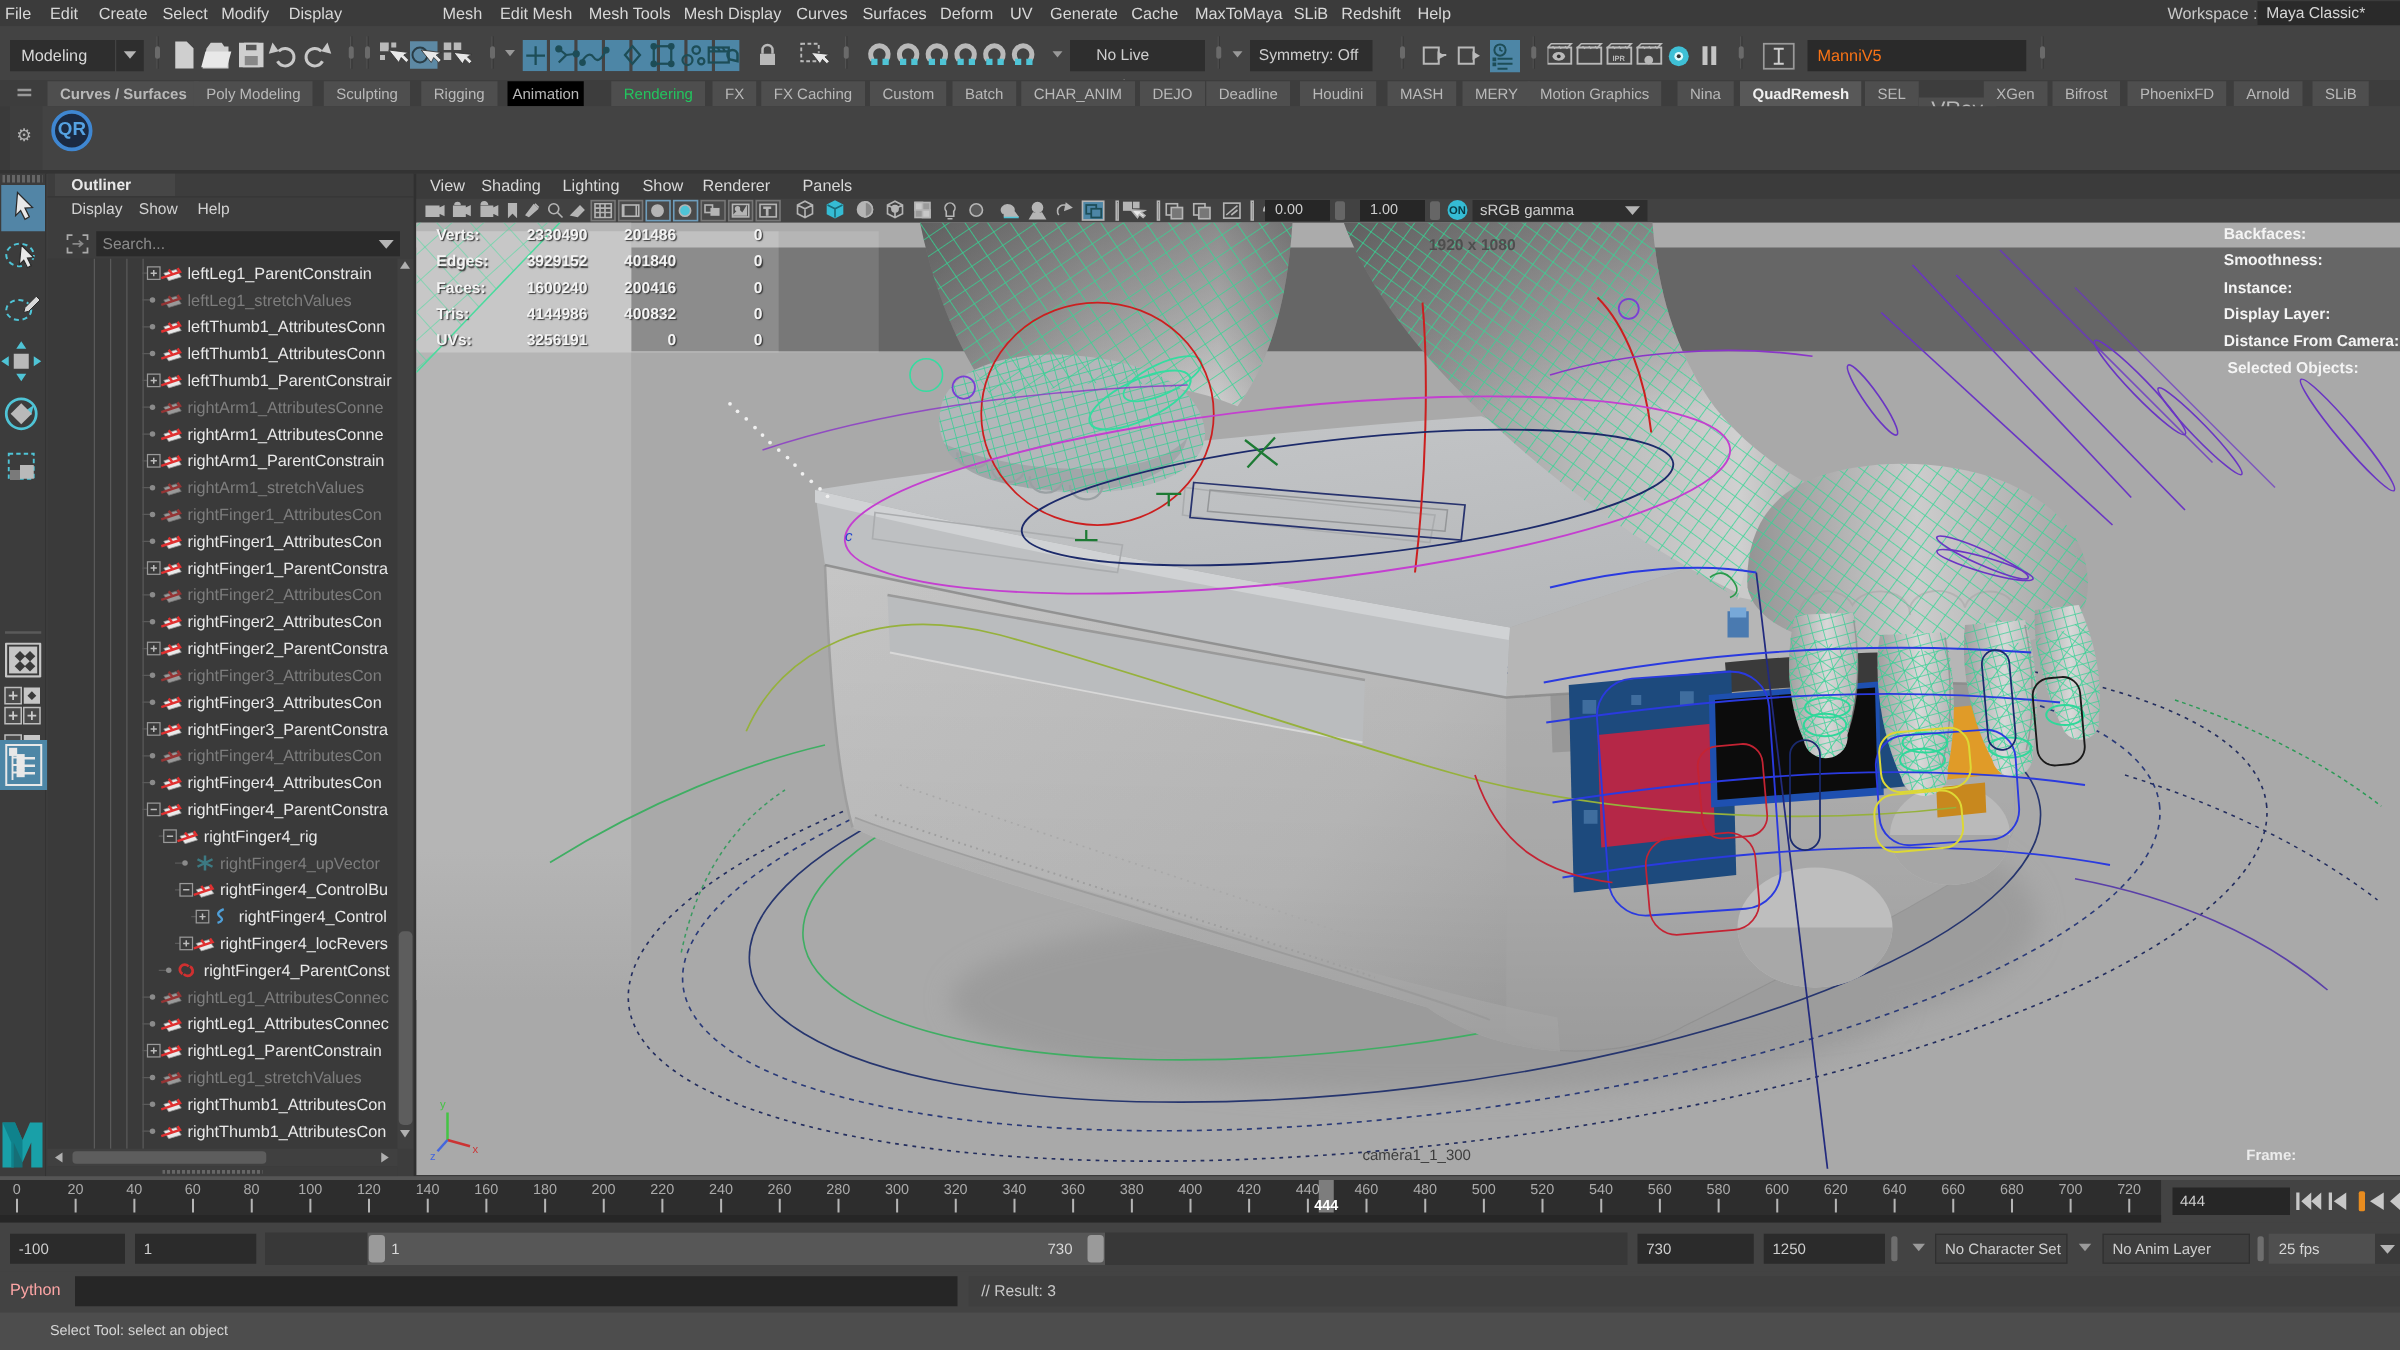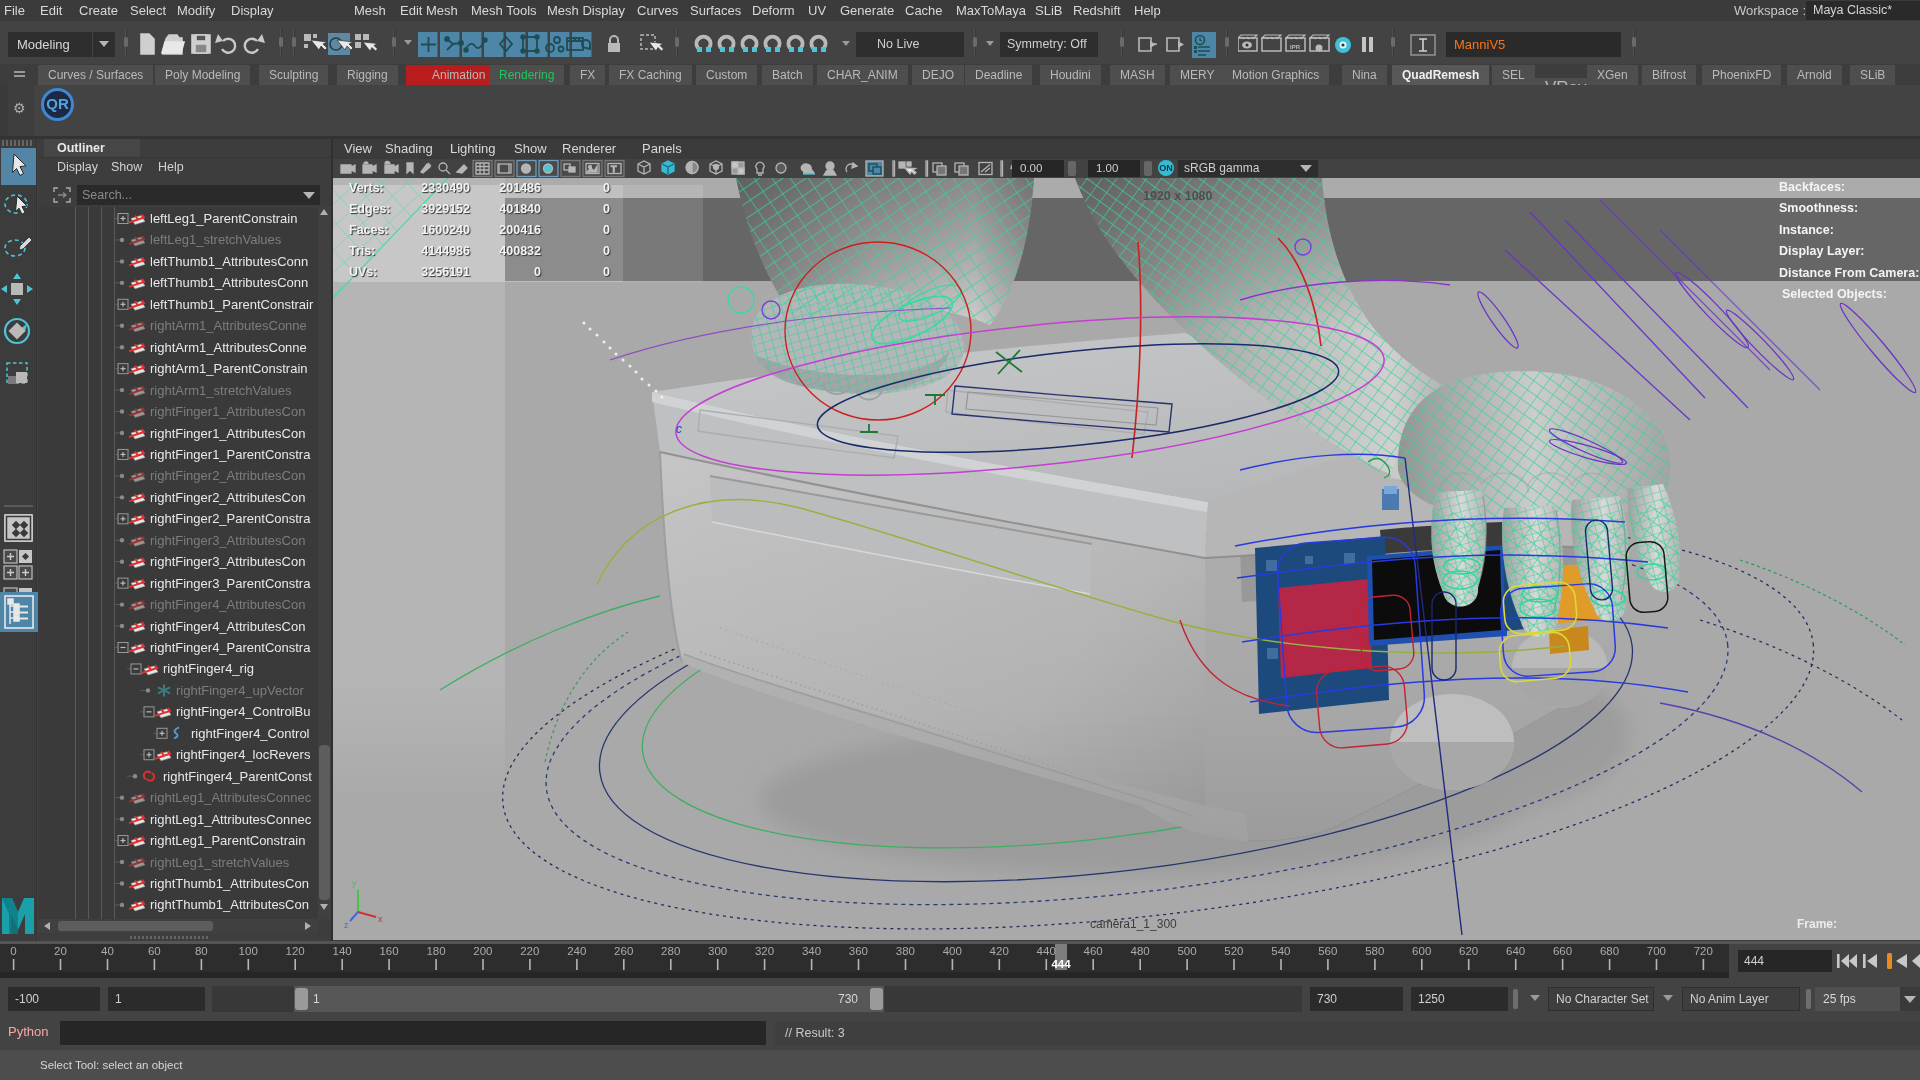--- a/index.html
+++ b/index.html
@@ -178,25 +178,25 @@
 <div class="abs" style="left:1392px;top:29px;width:1px;height:26px;background:#383838;border-left:1px solid #525252;"></div>
 <div class="abs" style="left:1391px;top:37px;width:4px;height:10px;background:#6a6a6a;border-radius:2px;"></div>
 <svg class="abs" style="left:1410px;top:33px;" width="26" height="24" viewBox="0 0 26 24">
 <rect x="1" y="2" width="24" height="20" fill="none" stroke="#9a9a9a" stroke-width="1.4"></rect>
 <path d="M9,6 h8 M13,6 v12 M9,18 h8" stroke="#d0d0d0" stroke-width="1.6"></path>
   </svg>
 <div class="abs" style="left:1446px;top:32px;width:175px;height:25px;background:#2a2a2a;color:#f97316;font-size:13px;line-height:25px;padding-left:8px;box-sizing:border-box;">ManniV5</div>
 <div class="abs" style="left:1633px;top:29px;width:1px;height:26px;background:#383838;border-left:1px solid #525252;"></div>
 <div class="abs" style="left:1632px;top:37px;width:4px;height:10px;background:#6a6a6a;border-radius:2px;"></div>
 <div class="abs" style="left:0;top:64px;width:1920px;height:21px;background:#3d3d3d;"></div>
-<div class="abs" style="left:38px;top:65px;height:20px;background:#4e4e4e;color:#b9b9b9;font-weight:normal;font-size:12px;line-height:20px;padding:0 10px;white-space:nowrap;">Curves / Surfaces</div>
+<div class="abs" style="left:38px;top:65px;height:20px;background:#4e4e4e;color:#b9b9b9;font-weight:bold;font-size:12px;line-height:20px;padding:0 10px;white-space:nowrap;">Curves / Surfaces</div>
 <div class="abs" style="left:155px;top:65px;height:20px;background:#4e4e4e;color:#b9b9b9;font-weight:normal;font-size:12px;line-height:20px;padding:0 10px;white-space:nowrap;">Poly Modeling</div>
 <div class="abs" style="left:259px;top:65px;height:20px;background:#4e4e4e;color:#b9b9b9;font-weight:normal;font-size:12px;line-height:20px;padding:0 10px;white-space:nowrap;">Sculpting</div>
 <div class="abs" style="left:337px;top:65px;height:20px;background:#4e4e4e;color:#b9b9b9;font-weight:normal;font-size:12px;line-height:20px;padding:0 10px;white-space:nowrap;">Rigging</div>
-<div class="abs" style="left:406px;top:65px;height:20px;background:#b91c1c;color:#b9b9b9;font-weight:normal;font-size:12px;line-height:20px;padding:0 26px;white-space:nowrap;">Animation</div>
+<div class="abs" style="left:406px;top:65px;height:20px;background:#000000;color:#b9b9b9;font-weight:normal;font-size:12px;line-height:20px;padding:0 4px;white-space:nowrap;">Animation</div>
 <div class="abs" style="left:489px;top:65px;height:20px;background:#4e4e4e;color:#22c55e;font-weight:normal;font-size:12px;line-height:20px;padding:0 10px;white-space:nowrap;">Rendering</div>
 <div class="abs" style="left:570px;top:65px;height:20px;background:#4e4e4e;color:#b9b9b9;font-weight:normal;font-size:12px;line-height:20px;padding:0 10px;white-space:nowrap;">FX</div>
 <div class="abs" style="left:609px;top:65px;height:20px;background:#4e4e4e;color:#b9b9b9;font-weight:normal;font-size:12px;line-height:20px;padding:0 10px;white-space:nowrap;">FX Caching</div>
 <div class="abs" style="left:696px;top:65px;height:20px;background:#4e4e4e;color:#b9b9b9;font-weight:normal;font-size:12px;line-height:20px;padding:0 10px;white-space:nowrap;">Custom</div>
 <div class="abs" style="left:762px;top:65px;height:20px;background:#4e4e4e;color:#b9b9b9;font-weight:normal;font-size:12px;line-height:20px;padding:0 10px;white-space:nowrap;">Batch</div>
 <div class="abs" style="left:817px;top:65px;height:20px;background:#4e4e4e;color:#b9b9b9;font-weight:normal;font-size:12px;line-height:20px;padding:0 10px;white-space:nowrap;">CHAR_ANIM</div>
 <div class="abs" style="left:912px;top:65px;height:20px;background:#4e4e4e;color:#b9b9b9;font-weight:normal;font-size:12px;line-height:20px;padding:0 10px;white-space:nowrap;">DEJO</div>
 <div class="abs" style="left:965px;top:65px;height:20px;background:#4e4e4e;color:#b9b9b9;font-weight:normal;font-size:12px;line-height:20px;padding:0 10px;white-space:nowrap;">Deadline</div>
 <div class="abs" style="left:1040px;top:65px;height:20px;background:#4e4e4e;color:#b9b9b9;font-weight:normal;font-size:12px;line-height:20px;padding:0 10px;white-space:nowrap;">Houdini</div>
 <div class="abs" style="left:1110px;top:65px;height:20px;background:#4e4e4e;color:#b9b9b9;font-weight:normal;font-size:12px;line-height:20px;padding:0 10px;white-space:nowrap;">MASH</div>

